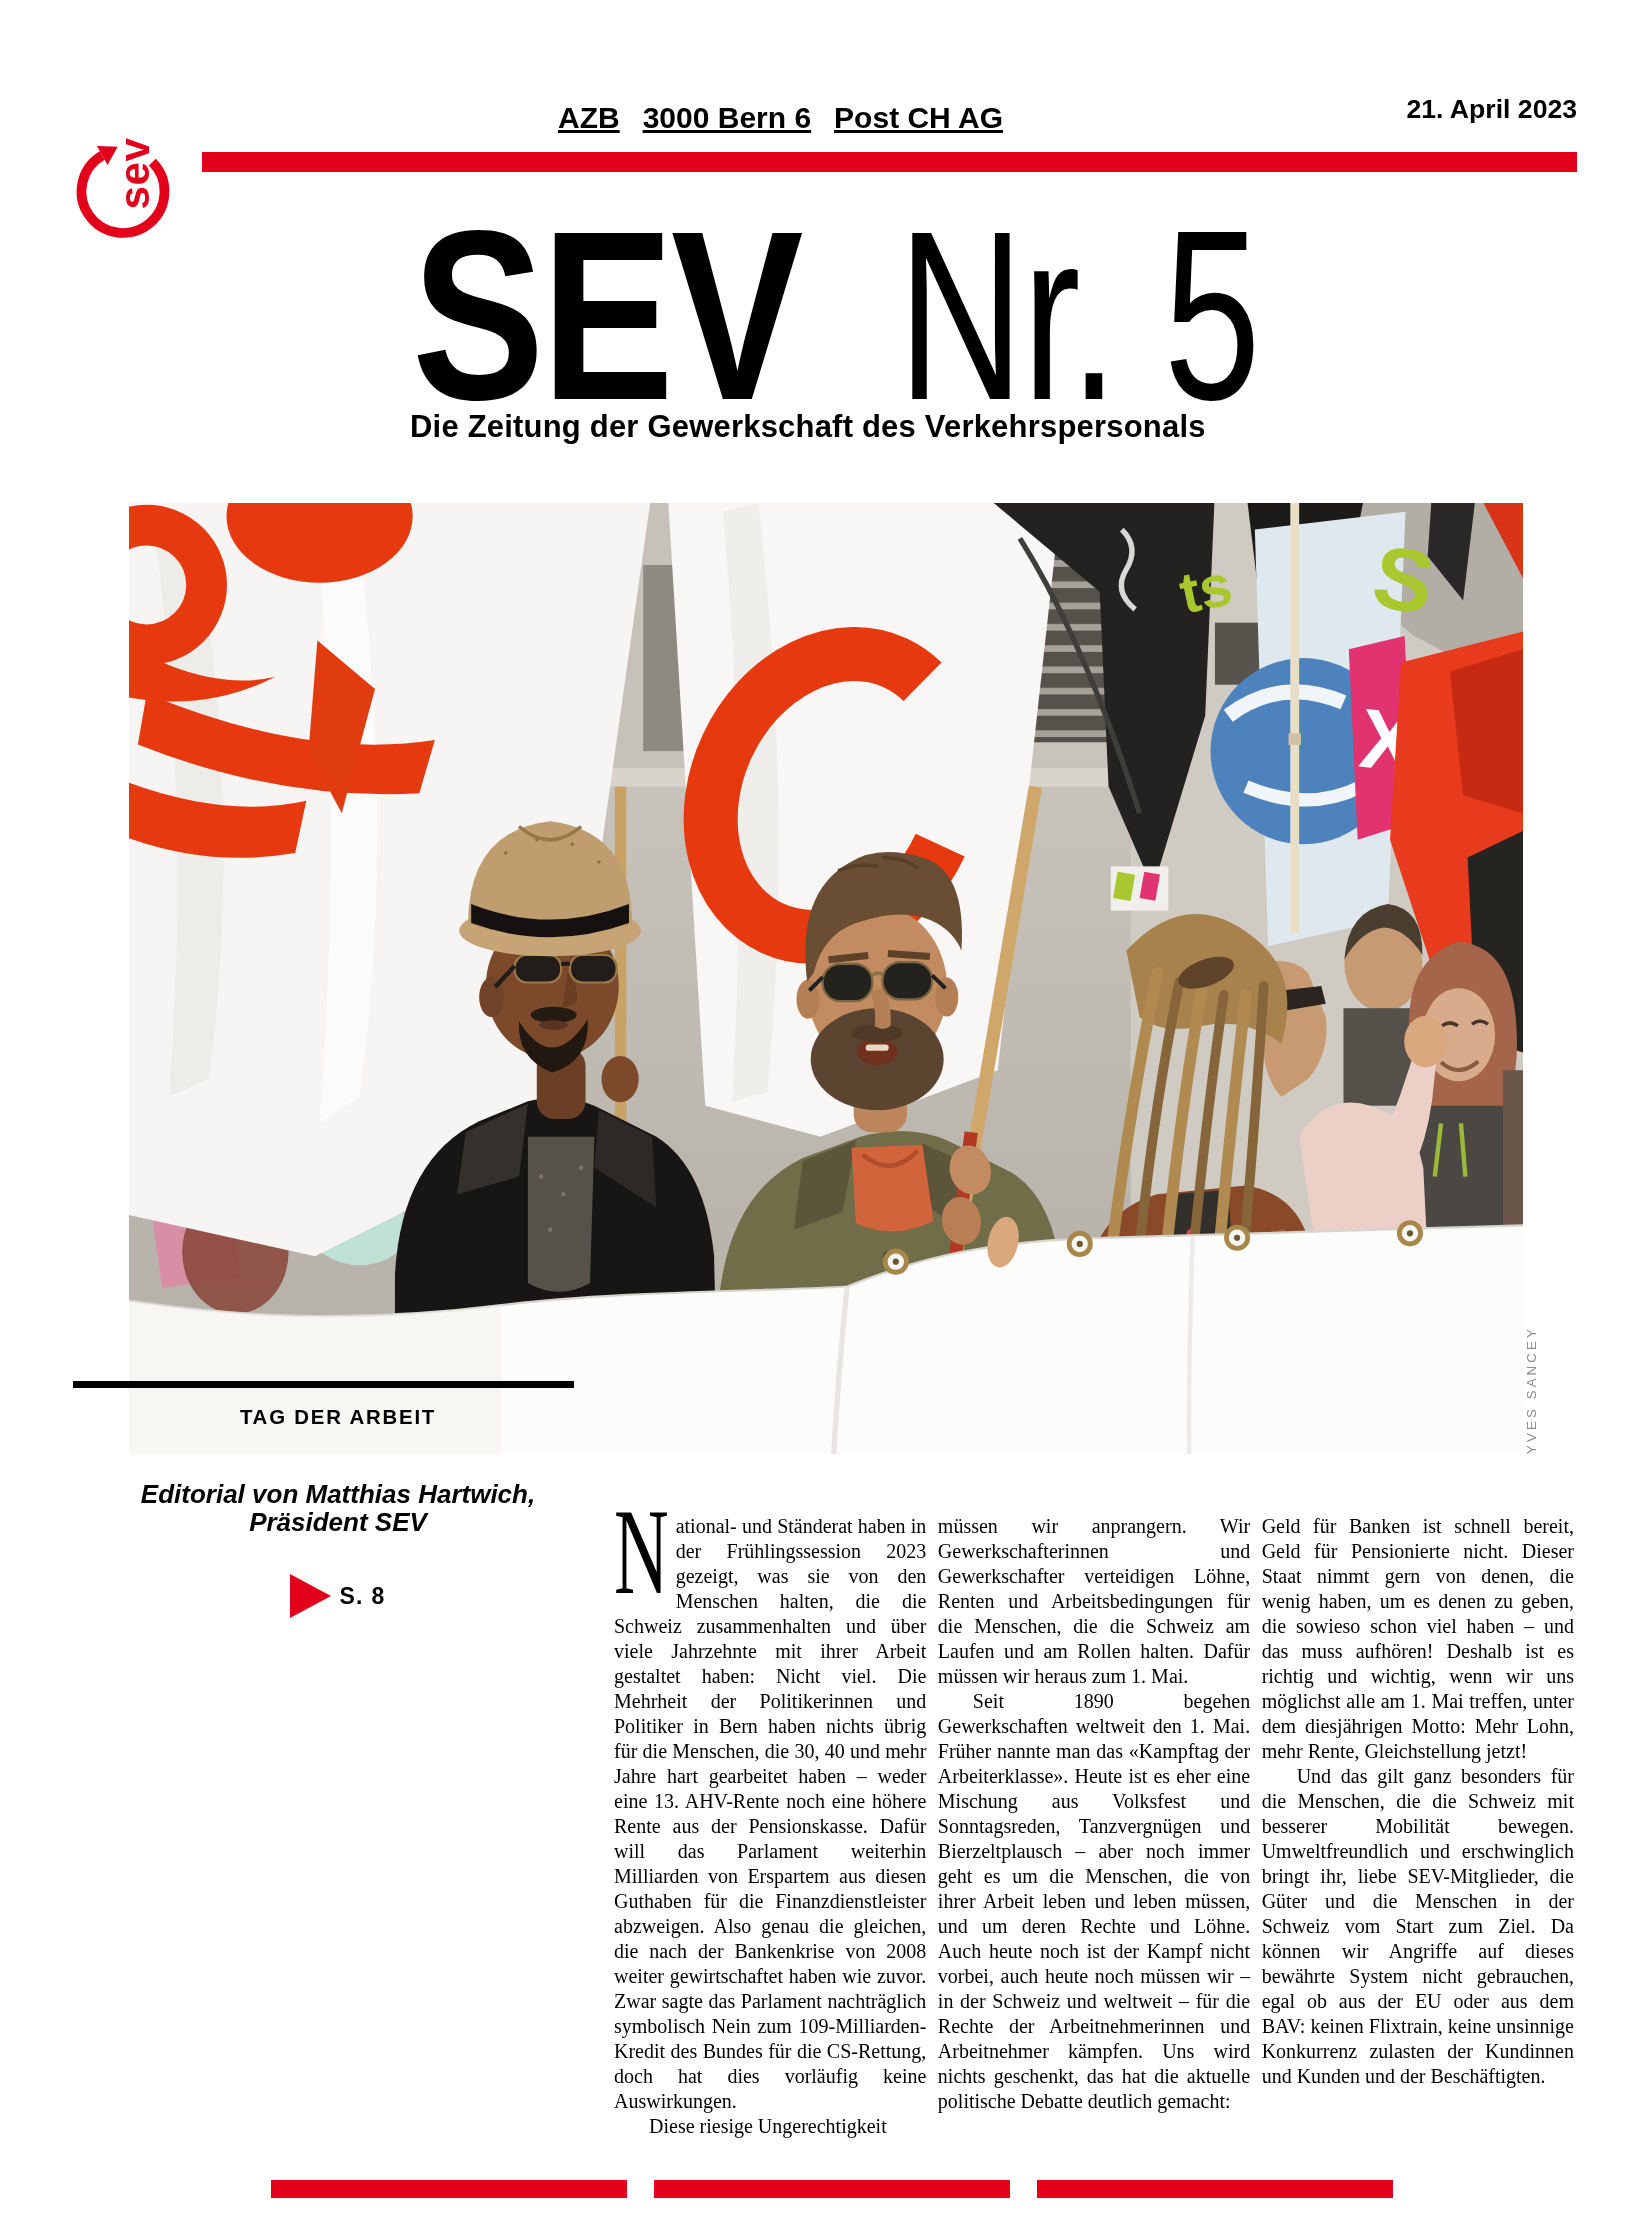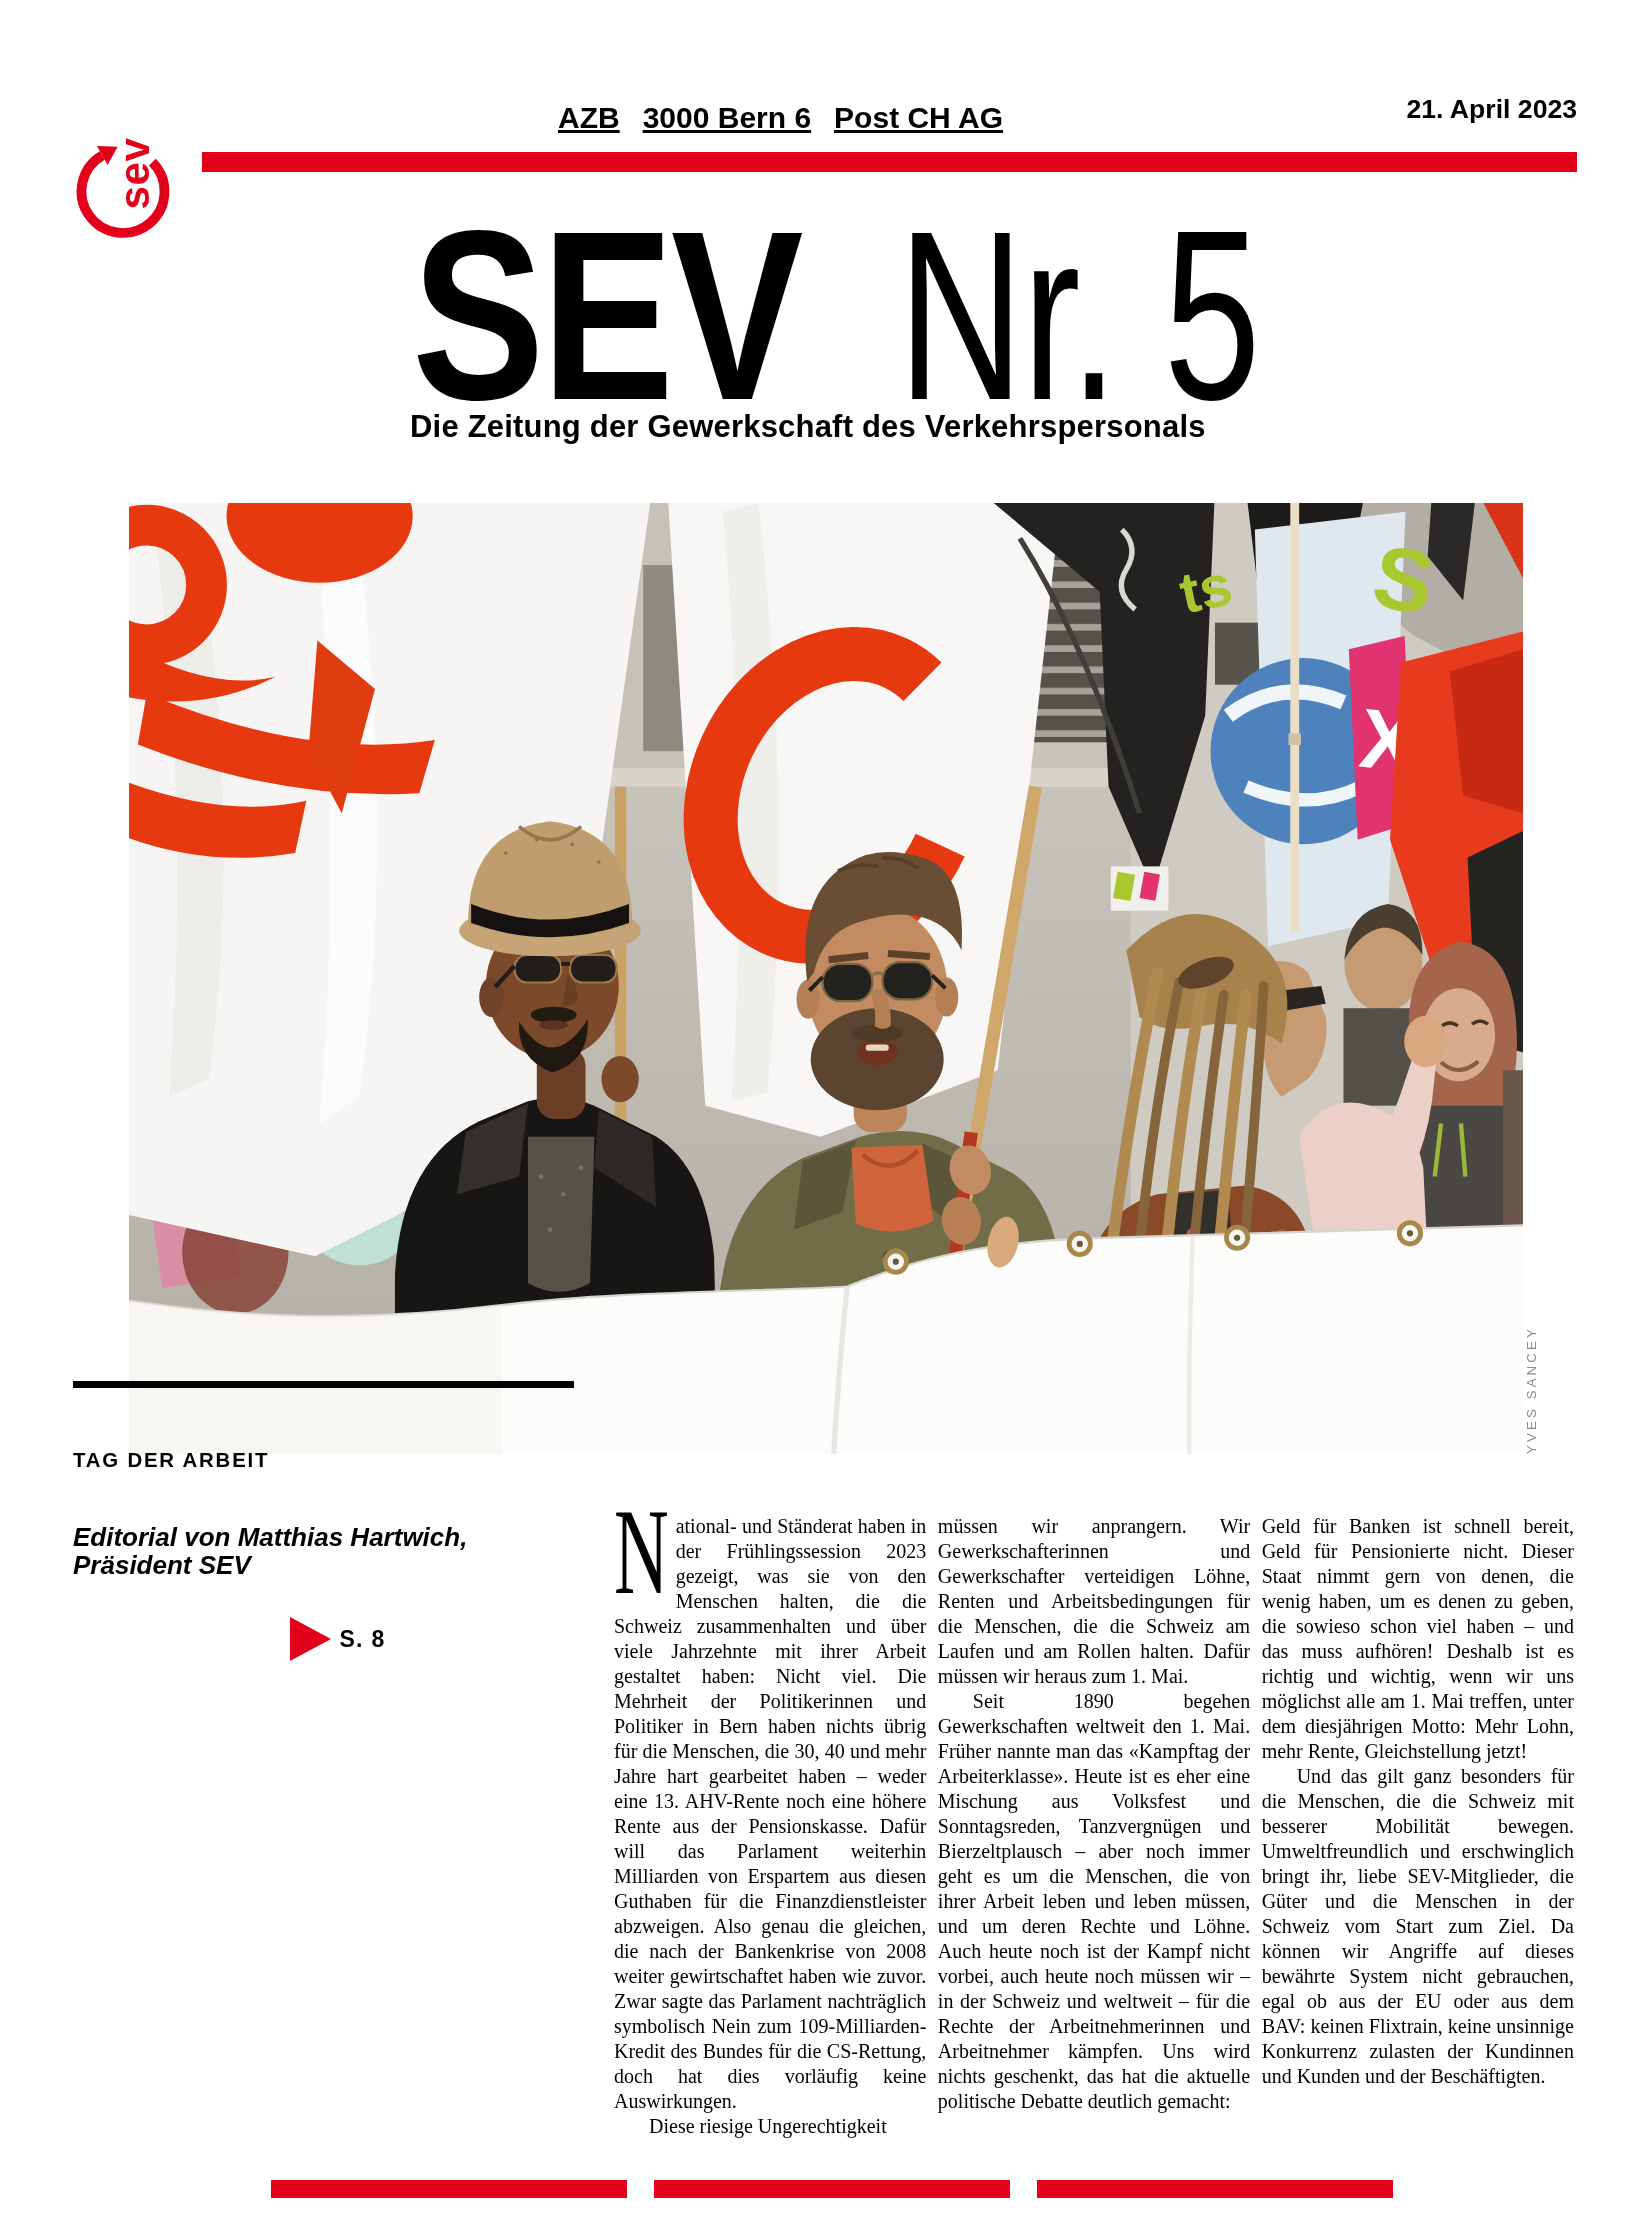--- a/index.html
+++ b/index.html
@@ -18,21 +18,21 @@
               transform:scaleX(.72);transform-origin:0 100%;}
   .subtitle{position:absolute;left:410px;top:409px;font-size:31px;font-weight:700;letter-spacing:0.2px;}
   
   .photo{position:absolute;left:129px;top:503px;width:1394px;height:951px;}
   .photo svg{display:block;width:100%;height:100%;}
   .photo-credit{position:absolute;left:1524px;top:1299px;height:155px;
                 writing-mode:vertical-rl;transform:rotate(180deg);
                 font-size:13.3px;letter-spacing:3.1px;color:#8c8c8c;white-space:nowrap;}
   
   .section-rule{position:absolute;left:73px;top:1381px;width:501px;height:6.6px;background:#000;z-index:3;}
-  .article-head{position:absolute;left:73px;top:1449px;width:530px;text-align:left;z-index:3;}
+  .article-head{position:absolute;left:73px;top:1406px;width:530px;text-align:center;z-index:3;}
   .kicker{font-size:20.4px;font-weight:700;letter-spacing:1.8px;}
   .headline{margin-top:41px;font-weight:400;}
   .headline .hl{display:block;font-size:107px;line-height:127px;white-space:nowrap;}
   .headline .hl>span{display:inline-block;transform:scaleX(.78);transform-origin:50% 50%;}
   .byline{margin-top:52px;font-size:26px;line-height:27.5px;font-weight:700;font-style:italic;}
   .pageref{margin-top:38px;display:flex;align-items:center;justify-content:center;gap:8px;}
   .tri{width:0;height:0;border-left:41px solid #e2001a;border-top:22.6px solid transparent;border-bottom:22.6px solid transparent;}
   .pageref b{font-size:23px;letter-spacing:1.3px;}
   
   .bodycols{position:absolute;left:614px;top:1514px;width:960px;display:flex;gap:11.5px;

